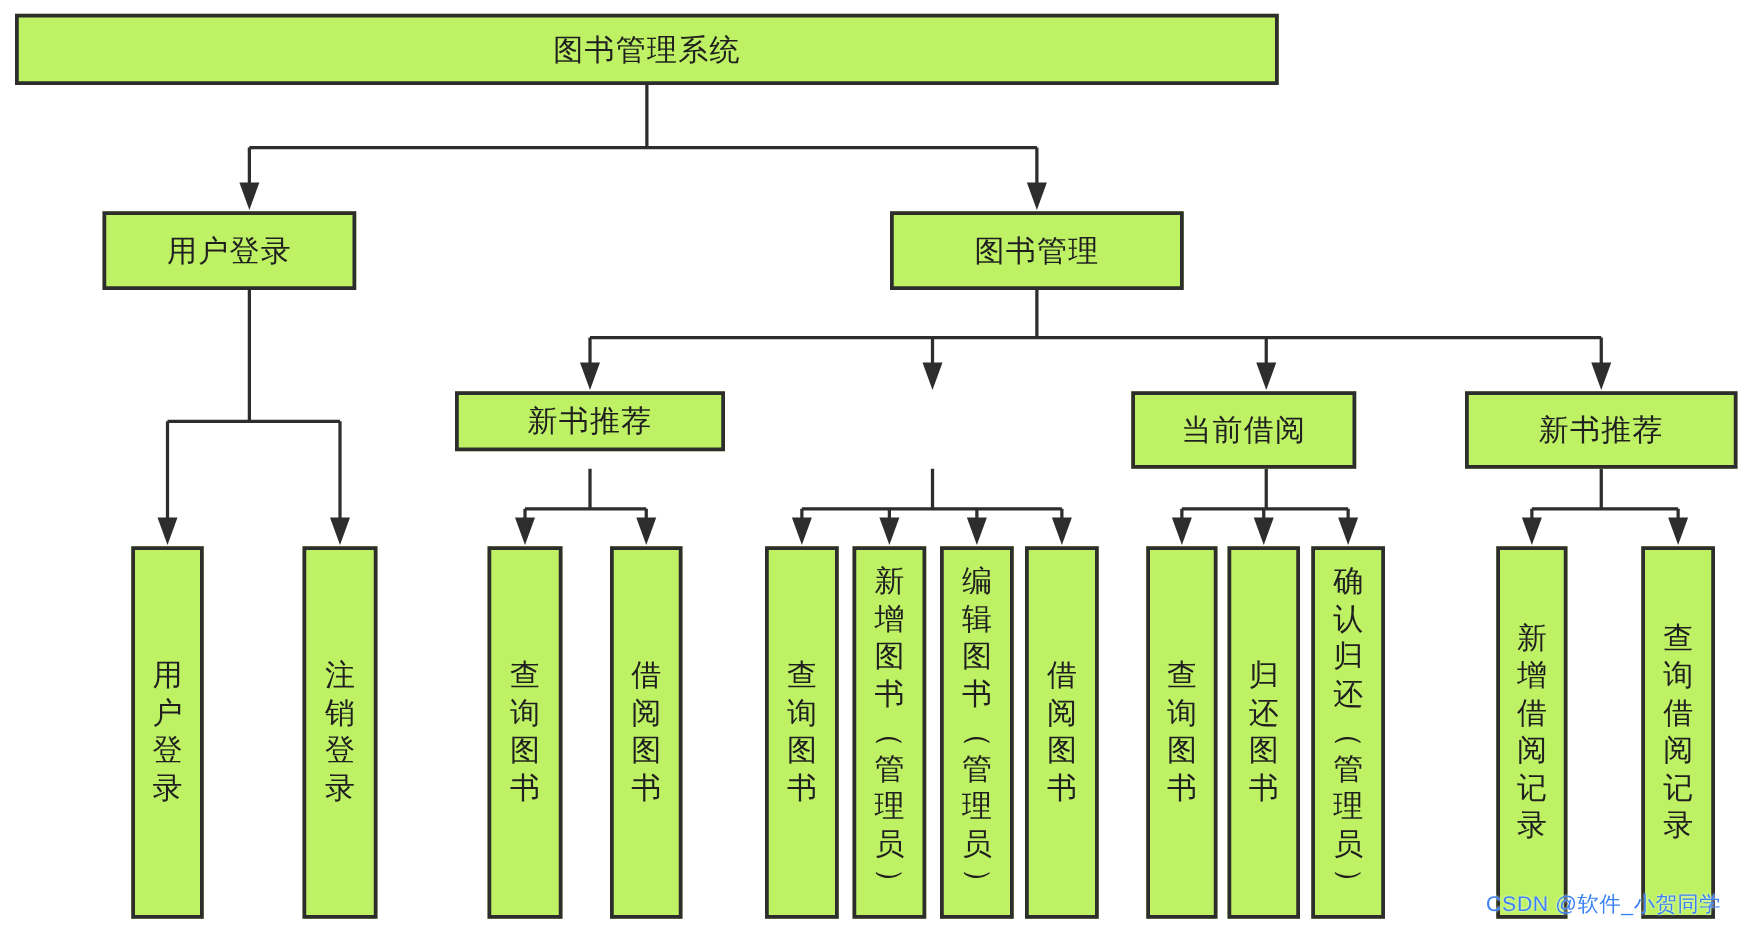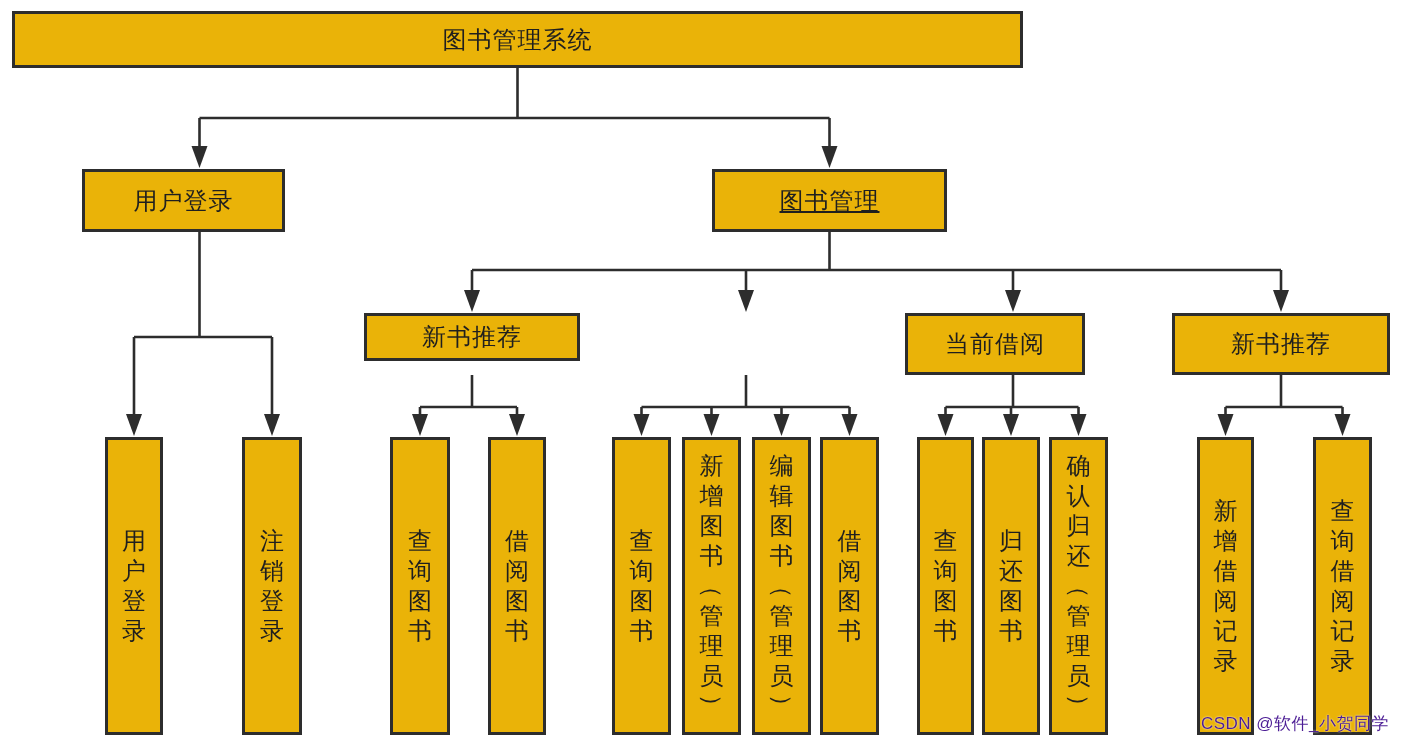--- a/index.html
+++ b/index.html
@@ -9,21 +9,21 @@
     background:#ffffff;
     font-family:"Liberation Sans","DejaVu Sans",sans-serif;
     overflow:hidden;
   }
   .connectors{position:absolute;left:0;top:0;width:1405px;height:747px;}
   .connectors path{stroke:#2d2d2d;stroke-width:2.6;fill:none;}
   .connectors polygon{fill:#2d2d2d;stroke:none;}
   .box{
     position:absolute;
     box-sizing:border-box;
-    background:#eab308;
+    background:#bef264;
     border:3px solid #2d2d2d;
     display:flex;align-items:center;justify-content:center;
     color:#1f1f1f;
     font-size:24px;
     letter-spacing:1px;
     white-space:nowrap;
   }
   .vbox{top:437px;height:298px;}
   .vtext{
     display:flex;flex-direction:column;
@@ -31,23 +31,23 @@
     height:100%;width:100%;
     letter-spacing:0;
   }
   .vtext span{
     display:block;height:30px;line-height:30px;
     font-size:24px;text-align:center;
   }
   .vtext span.rot{transform:rotate(90deg);}
   .watermark{
     position:absolute;
-    right:16px;top:712px;
+    right:28px;top:712px;
     font-size:17px;
-    color:#4c1d95;
+    color:#3b82f6;
     text-shadow:0 0 2px #ffffff;
     letter-spacing:0.5px;
   }
 </style>
 </head>
 <body>
 
 <div class="stage">
 
   <svg class="connectors" viewBox="0 0 1405 747" xmlns="http://www.w3.org/2000/svg">
@@ -86,21 +86,21 @@
     <polygon points="1334.5,414 1350.5,414 1342.5,436"></polygon>
   </svg>
 
   <div class="box" style="left:12px;top:11px;width:1011px;height:57px;">
     <span>图书管理系统</span>
   </div>
 
   <div class="box" style="left:82px;top:169px;width:203px;height:63px;">
     <span>用户登录</span>
   </div>
-  <div class="box" style="left:712px;top:169px;width:235px;height:63px;text-decoration:underline;">
+  <div class="box" style="left:712px;top:169px;width:235px;height:63px;">
     <span>图书管理</span>
   </div>
 
   <div class="box" style="left:364px;top:313px;width:216px;height:48px;">
     <span>新书推荐</span>
   </div>
   <div class="box" style="left:905px;top:313px;width:180px;height:62px;">
     <span>当前借阅</span>
   </div>
   <div class="box" style="left:1172px;top:313px;width:218px;height:62px;">

